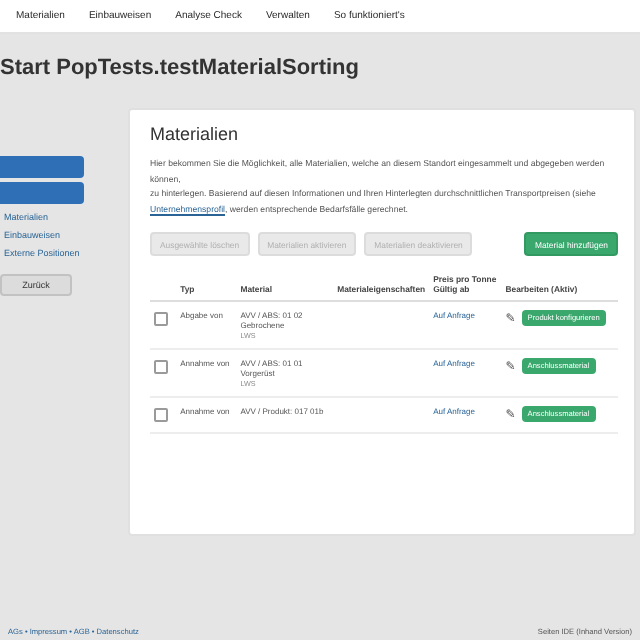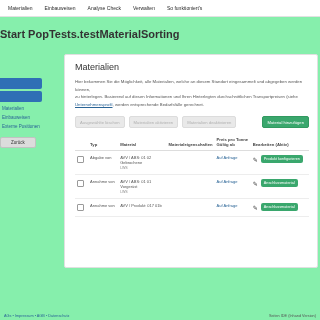--- a/index.html
+++ b/index.html
@@ -2,21 +2,21 @@
 <html><head>
 <meta charset="utf-8">
 <style>
   html, body {
     margin: 0; padding: 0;
     width: 320px; height: 320px;
     overflow: hidden;
     background: #ffffff;
     font-family: "Liberation Sans", sans-serif;
   }
-  #root { position: relative; width: 320px; height: 320px; background: #86efac; }
+  #root { position: relative; width: 320px; height: 320px; background: #e5e5e5; }
 
   
   .topnav {
     position: absolute; left: 0; top: 0; width: 320px; height: 16px;
     background: #ffffff; border-bottom: 1px solid #e2e2e2;
     display: flex; align-items: center;
   }
   .topnav .nav-item {
     font-size: 5px; color: #2a2a2a; padding: 0 6px; white-space: nowrap;
     line-height: 16px;

